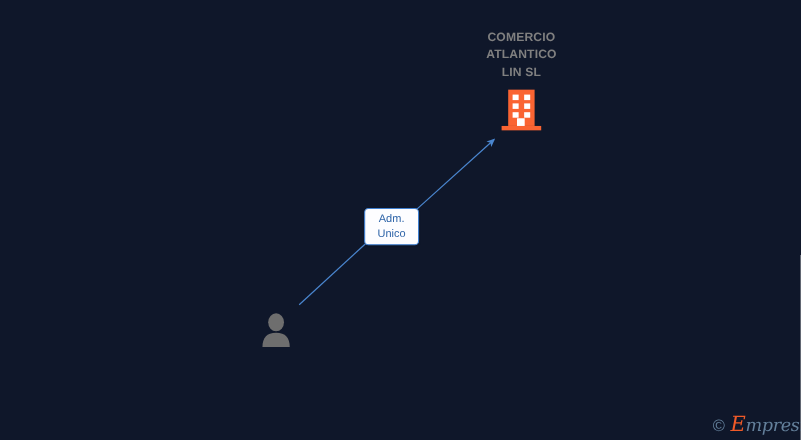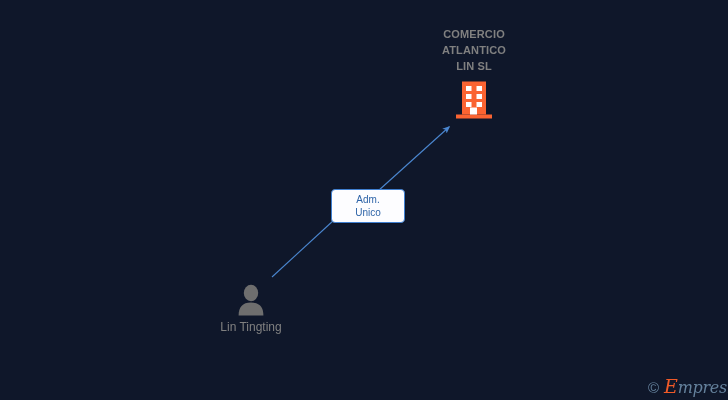--- a/index.html
+++ b/index.html
@@ -70,21 +70,21 @@
     font-size: 12px;
     color: #808080;
     line-height: 15px;
   }
 
   
   #relation-box {
     position: absolute;
     left: 331px;
     top: 189px;
-    width: 74px;
+    width: 50px;
     height: 34px;
     box-sizing: border-box;
     border: 1px solid #3f7fd0;
     border-radius: 4px;
     background: #fdfdff;
     color: #2e64a8;
     font-size: 10px;
     line-height: 13px;
     text-align: center;
     padding-top: 3px;
@@ -157,21 +157,20 @@
   </div>
 
   <div id="relation-box">Adm.
 Unico</div>
 
   <div id="person-node">
     <svg id="person-icon" viewBox="0 0 34 32" xmlns="http://www.w3.org/2000/svg">
       <ellipse cx="17" cy="9" rx="7.2" ry="8.2" fill="#6e6e6e"></ellipse>
       <path d="M17 18.5 C8.4 18.5 4.6 23.2 4.6 31.5 L29.4 31.5 C29.4 23.2 25.6 18.5 17 18.5 Z" fill="#6e6e6e"></path>
     </svg>
-    <div id="person-label">Lin Tingting</div>
   </div>
 
   <div id="watermark">
     <span id="watermark-copyright">©</span>
     <span id="watermark-brand"><span class="brand-initial">E</span><span>mpresia</span></span>
   </div>
 
 </div>
 
 </body></html>

